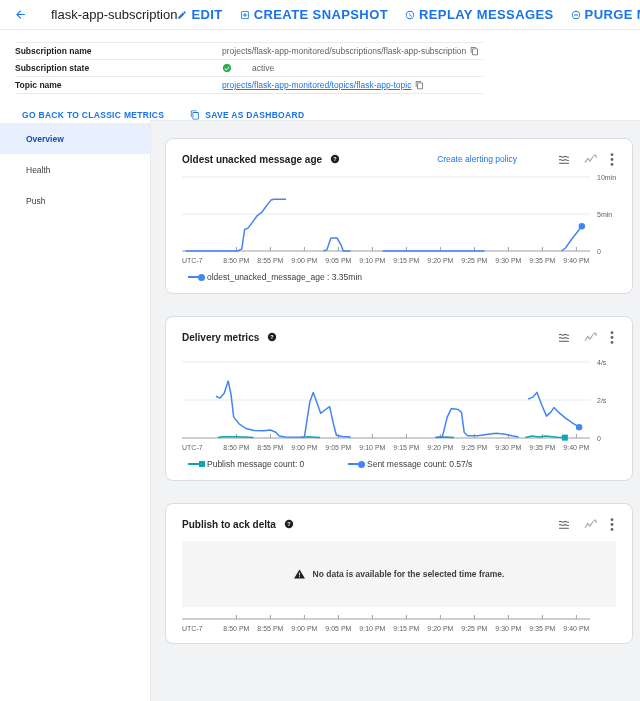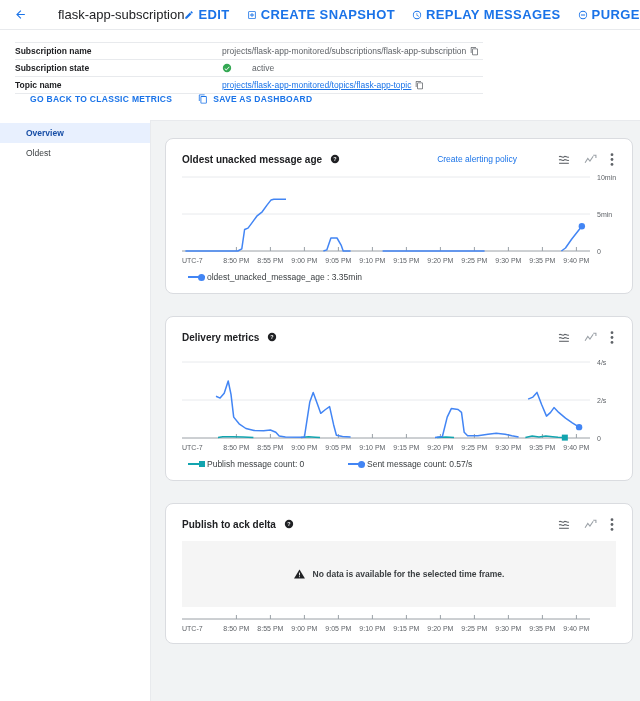--- a/index.html
+++ b/index.html
@@ -4,21 +4,21 @@
 <style>
   * { margin:0; padding:0; box-sizing:border-box; }
   html,body { width:640px; height:701px; overflow:hidden; background:#fff;
     font-family:"Liberation Sans", sans-serif; color:#202124; }
   .app { display:flex; flex-direction:column; height:701px; }
 
   
   .appbar { height:30px; display:flex; align-items:center; padding:0 10px 0 12px;
     border-bottom:1px solid #e8eaed; flex:none; }
   .back-btn { background:none; border:none; cursor:pointer; display:flex; align-items:center; padding:2px; }
-  .appbar h1 { font-size:13px; font-weight:400; color:#202124; margin-left:29px; white-space:nowrap; }
+  .appbar h1 { font-size:13px; font-weight:400; color:#202124; margin-left:22px; white-space:nowrap; }
   .appbar .actions { margin-left:auto; display:flex; align-items:center; gap:17px; }
   .act-btn { background:none; border:none; cursor:pointer; display:flex; align-items:center; gap:4px;
     color:#1a73e8; font-family:"Liberation Sans",sans-serif; font-size:13px; font-weight:700;
     letter-spacing:.4px; white-space:nowrap; }
   .act-btn svg { flex:none; }
 
   
   .details { width:468px; margin:12px 0 0 15px; border-top:1px solid #e8eaed; flex:none; }
   .drow { display:flex; align-items:center; min-height:17px; border-bottom:1px solid #e8eaed; font-size:8.5px; }
   .dlabel { width:207px; font-weight:700; color:#202124; }
@@ -30,29 +30,29 @@
   
   .tabs { margin-top:24px; display:flex; border-top:1px solid #e8eaed; border-bottom:1px solid #dadce0;
     padding-left:4px; height:28px; flex:none; }
   .tab { padding:0 16px; display:flex; align-items:center; font-size:8.5px; font-weight:700;
     letter-spacing:.5px; color:#5f6368; cursor:pointer; position:relative; }
   .tab.active { color:#1a73e8; }
   .tab.active::after { content:""; position:absolute; left:8px; right:8px; bottom:-1px; height:3px;
     background:#1a73e8; border-radius:3px 3px 0 0; }
 
   
-  .subtoolbar { height:26px; display:flex; align-items:flex-start; gap:26px; padding-left:30px; flex:none; }
+  .subtoolbar { height:26px; display:flex; align-items:flex-end; gap:26px; padding-left:22px; flex:none; }
   .text-btn { background:none; border:none; cursor:pointer; color:#1a73e8;
     font-family:"Liberation Sans",sans-serif; font-size:8.5px; font-weight:700; letter-spacing:.3px;
     display:flex; align-items:center; gap:5px; white-space:nowrap; }
 
   
   .content { flex:1; display:flex; min-height:0; }
   .sidebar { width:151px; background:#fff; border-right:1px solid #e8eaed; padding-top:3px; flex:none; }
-  .sitem { height:20px; display:flex; align-items:center; padding-left:26px; font-size:8.5px;
+  .sitem { height:31px; display:flex; align-items:center; padding-left:26px; font-size:8.5px;
     color:#3c4043; cursor:pointer; }
   .sitem.active { background:#e8f0fe; color:#174ea6; font-weight:700; }
 
   .charts { flex:1; background:#f1f3f4; border-top:1px solid #e8eaed; padding:17px 0 0 14px; overflow:hidden; }
   .card { width:468px; background:#fff; border:1px solid #dadce0; border-radius:8px;
     padding:9px 16px 8px 16px; margin-bottom:22px; }
   .card-head { display:flex; align-items:center; height:22px; }
   .card-title { font-size:10px; font-weight:700; color:#202124; white-space:nowrap; }
   .help-icon { margin-left:8px; display:flex; cursor:pointer; }
   .spacer { flex:1; }
@@ -184,21 +184,22 @@
             <path fill="#1a73e8" d="M16 1H4a2 2 0 0 0-2 2v14h2V3h12V1zm3 4H8a2 2 0 0 0-2 2v14a2 2 0 0 0 2 2h11a2 2 0 0 0 2-2V7a2 2 0 0 0-2-2zm0 16H8V7h11v14z"></path>
           </svg>
       </span>
       <span>SAVE AS DASHBOARD</span>
     </button>
   </div>
 
   <div class="content">
     <aside class="sidebar">
       <div class="sitem active">Overview</div>
-      <div class="sitem">Oldest</div>
+      <div class="sitem">Health</div>
+      <div class="sitem">Push</div>
     </aside>
 
     <main class="charts">
 
       <div class="card">
         <div class="card-head">
           <span class="card-title">Oldest unacked message age</span>
           <span class="help-icon">
             <svg width="10" height="10" viewBox="0 0 24 24">
                 <circle cx="12" cy="12" r="10" fill="#202124"></circle>

